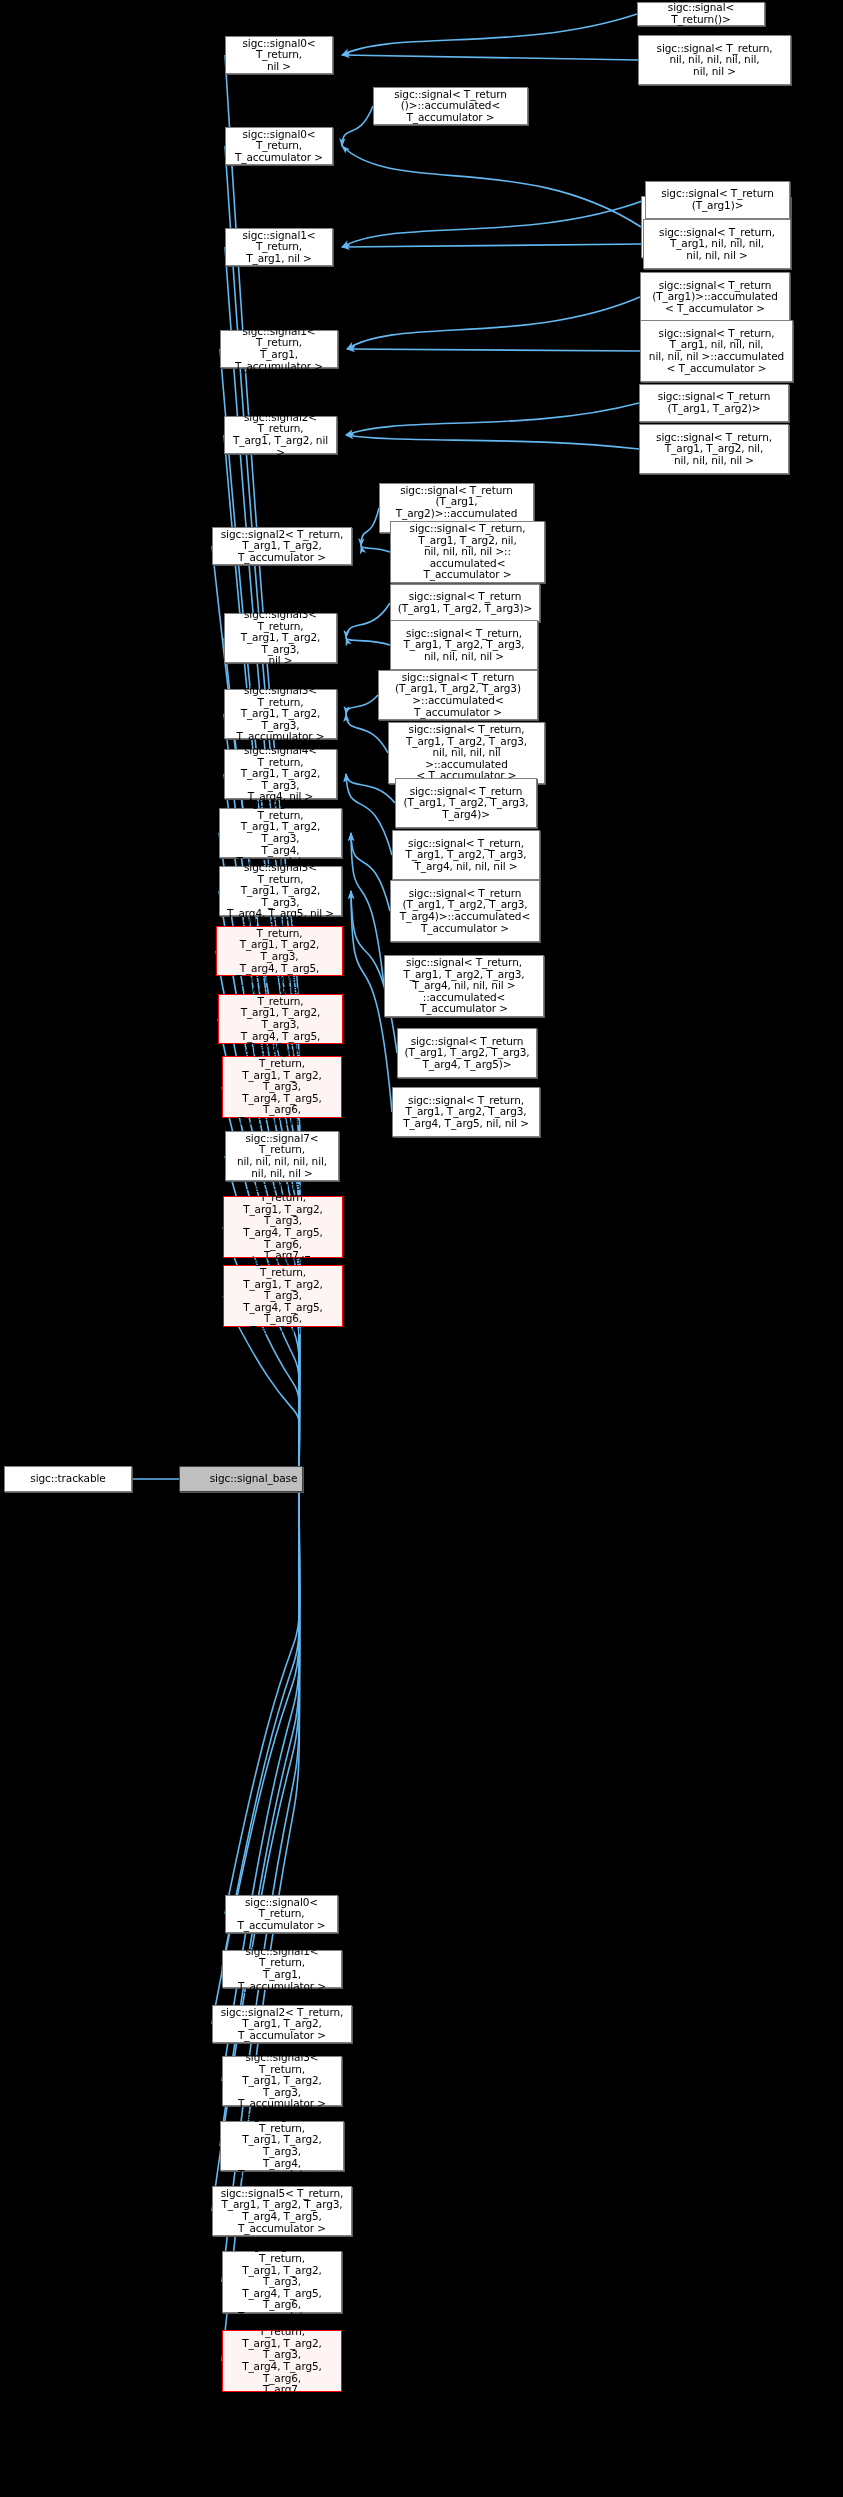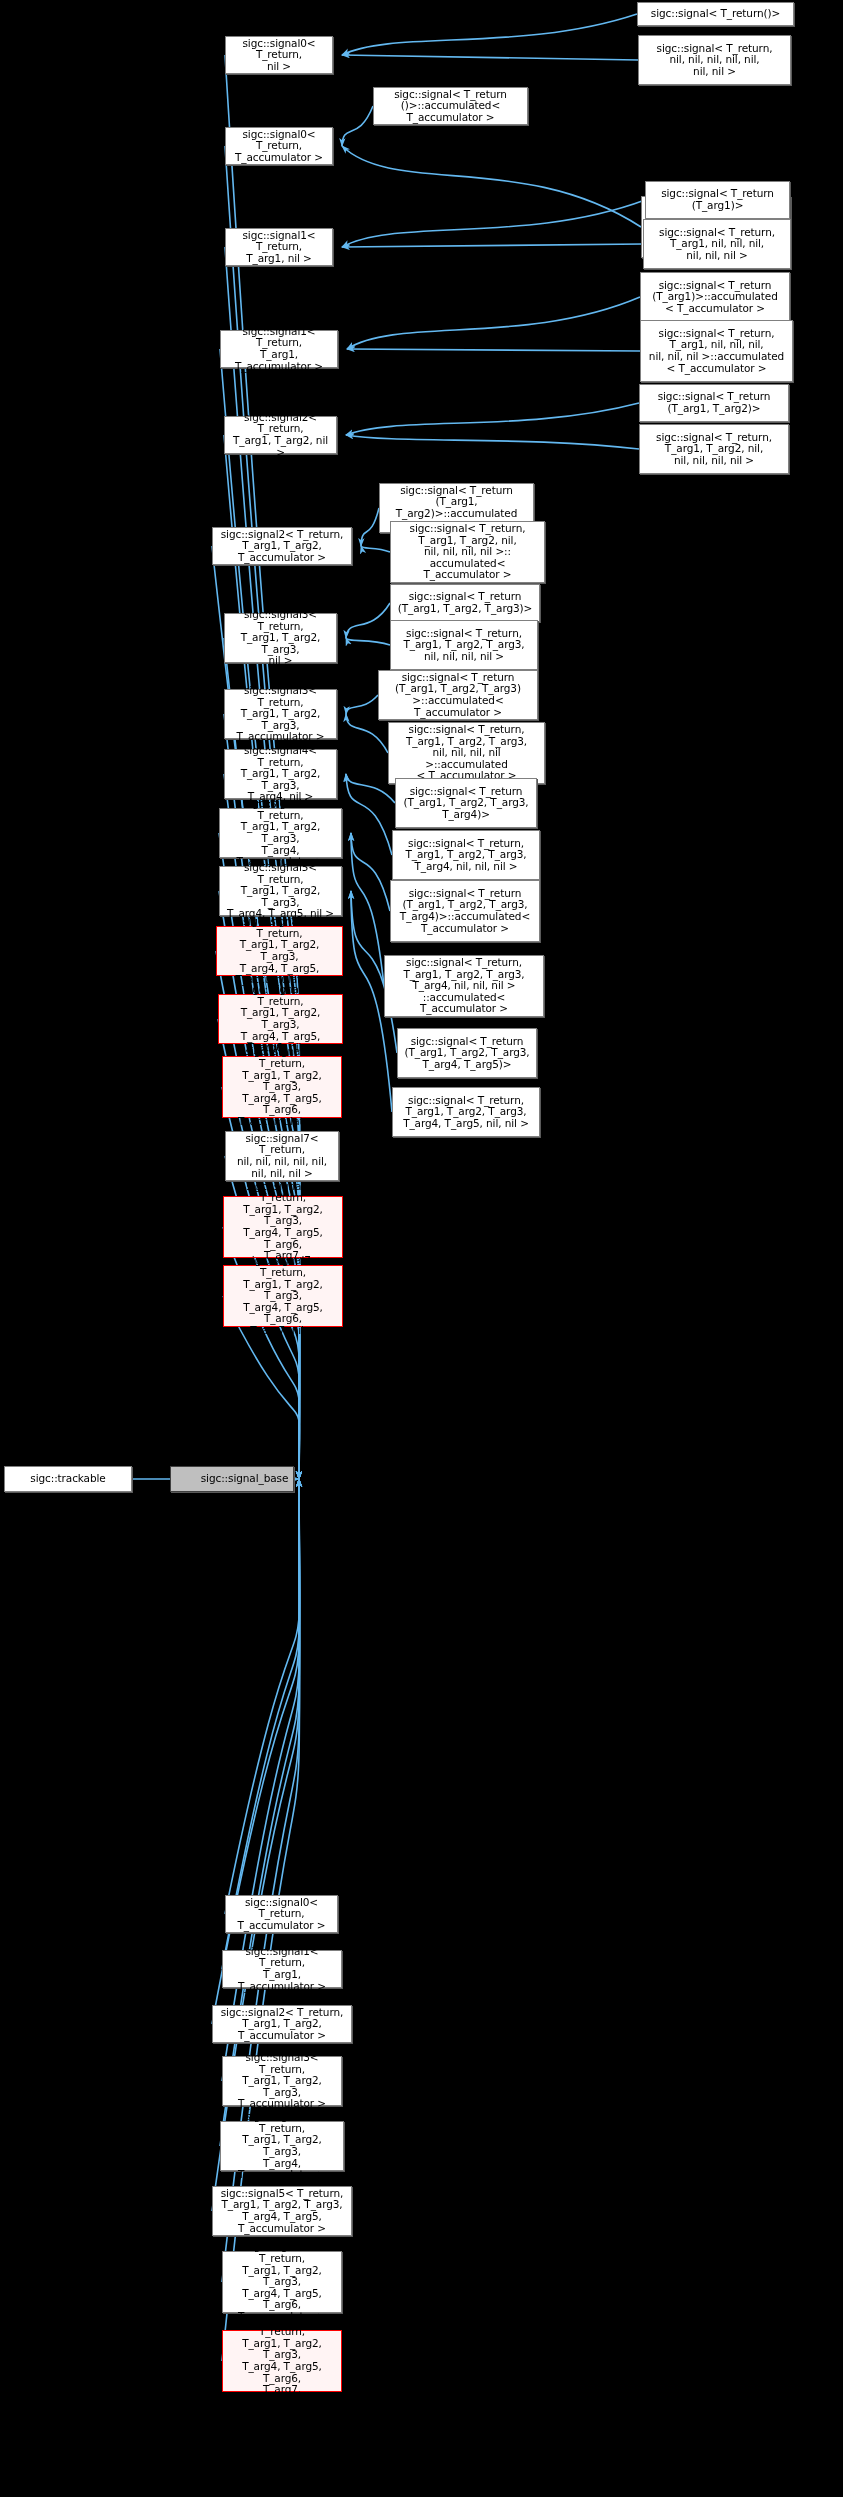--- a/index.html
+++ b/index.html
@@ -106,21 +106,21 @@
         <path d="M395,803 C372.96,775.74 348.6,791.98 346,774" fill="none" stroke="#63b8f0" stroke-width="1.6" marker-end="url(#arrow)"></path>
         <path d="M392,855 C371.1,778.86 348,824.22 346,774" fill="none" stroke="#63b8f0" stroke-width="1.6" marker-end="url(#arrow)"></path>
         <path d="M390,911 C371.76,837.68 352,881.36 351,833" fill="none" stroke="#63b8f0" stroke-width="1.6" marker-end="url(#arrow)"></path>
         <path d="M384,986 C368.04,842.18 352,927.86 351,833" fill="none" stroke="#63b8f0" stroke-width="1.6" marker-end="url(#arrow)"></path>
         <path d="M397,1053 C376.1,900.72 353,991.44 351,891" fill="none" stroke="#63b8f0" stroke-width="1.6" marker-end="url(#arrow)"></path>
         <path d="M392,1112 C373,904.26 352,1028.02 351,891" fill="none" stroke="#63b8f0" stroke-width="1.6" marker-end="url(#arrow)"></path>
       </g>
   </svg>
   <div id="nodes">
       <div class="node" style="left: 4px; top: 1466px; width: 128px; height: 26px;">sigc::trackable</div>
-      <div class="node current" style="left: 170px; top: 1466px; width: 124px; height: 26px; padding-left: 28px;">sigc::signal_base</div>
+      <div class="node current" style="left: 179px; top: 1466px; width: 124px; height: 26px; padding-left: 28px;">sigc::signal_base</div>
       <div class="node" style="left: 225px; top: 36px; width: 108px; height: 38px;">sigc::signal0&lt; T_return,
 nil &gt;</div>
       <div class="node" style="left: 225px; top: 127px; width: 108px; height: 38px;">sigc::signal0&lt; T_return,
 T_accumulator &gt;</div>
       <div class="node" style="left: 225px; top: 228px; width: 108px; height: 38px;">sigc::signal1&lt; T_return,
 T_arg1, nil &gt;</div>
       <div class="node" style="left: 220px; top: 330px; width: 118px; height: 38px;">sigc::signal1&lt; T_return,
 T_arg1, T_accumulator &gt;</div>
       <div class="node" style="left: 224px; top: 416px; width: 113px; height: 38px;">sigc::signal2&lt; T_return,
 T_arg1, T_arg2, nil &gt;</div>
@@ -178,21 +178,21 @@
 T_arg1, T_arg2, T_arg3,
 T_arg4, T_arg5, T_accumulator &gt;</div>
       <div class="node" style="left: 222px; top: 2251px; width: 120px; height: 62px;">sigc::signal6&lt; T_return,
 T_arg1, T_arg2, T_arg3,
 T_arg4, T_arg5, T_arg6,
 T_accumulator &gt;</div>
       <div class="node highlight" style="left: 222px; top: 2330px; width: 120px; height: 62px;">sigc::signal7&lt; T_return,
 T_arg1, T_arg2, T_arg3,
 T_arg4, T_arg5, T_arg6,
 T_arg7, T_accumulator &gt;</div>
-      <div class="node" style="left: 637px; top: 2px; width: 157px; height: 24px;">sigc::signal&lt; T_return()&gt;</div>
+      <div class="node" style="left: 637px; top: 2px; width: 128px; height: 24px;">sigc::signal&lt; T_return()&gt;</div>
       <div class="node" style="left: 638px; top: 35px; width: 153px; height: 50px;">sigc::signal&lt; T_return,
 nil, nil, nil, nil, nil,
 nil, nil &gt;</div>
       <div class="node" style="left: 373px; top: 87px; width: 155px; height: 38px;">sigc::signal&lt; T_return
 ()&gt;::accumulated&lt; T_accumulator &gt;</div>
       <div class="node" style="left: 641px; top: 196px; width: 150px; height: 62px;">sigc::signal&lt; T_return,
 nil, nil, nil, nil, nil,
 nil, nil &gt;::accumulated
 &lt; T_accumulator &gt;</div>
       <div class="node" style="left: 645px; top: 181px; width: 145px; height: 38px;">sigc::signal&lt; T_return

